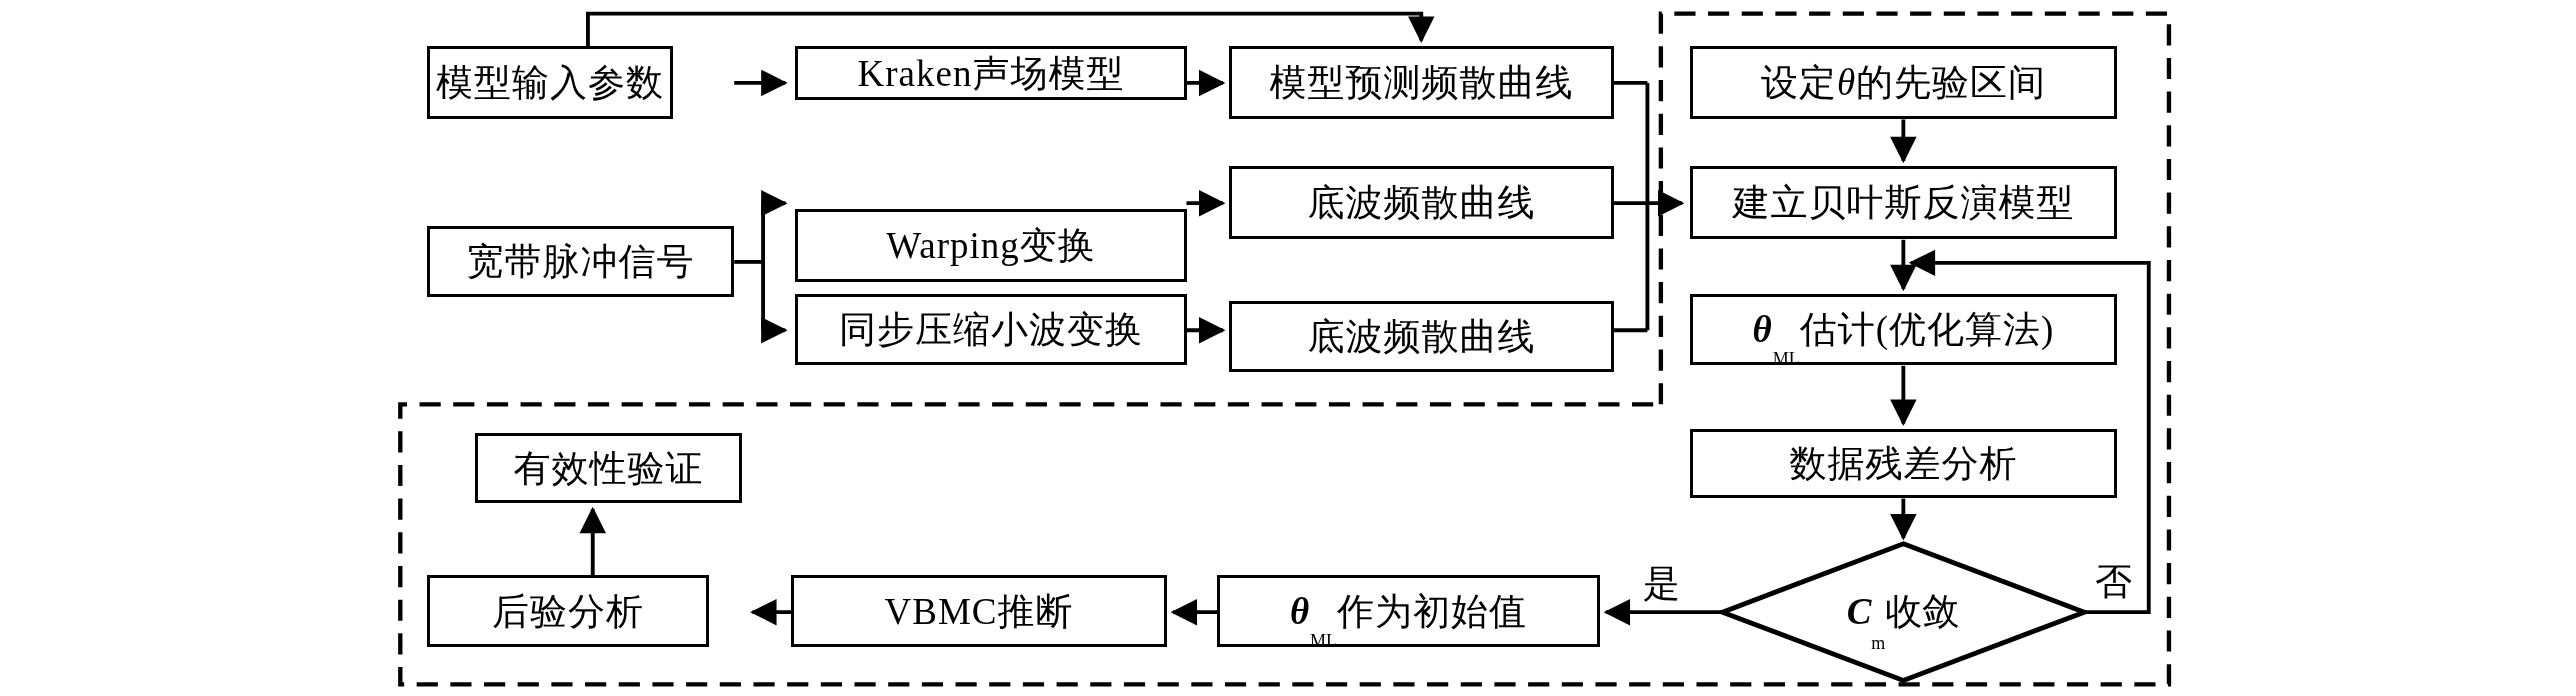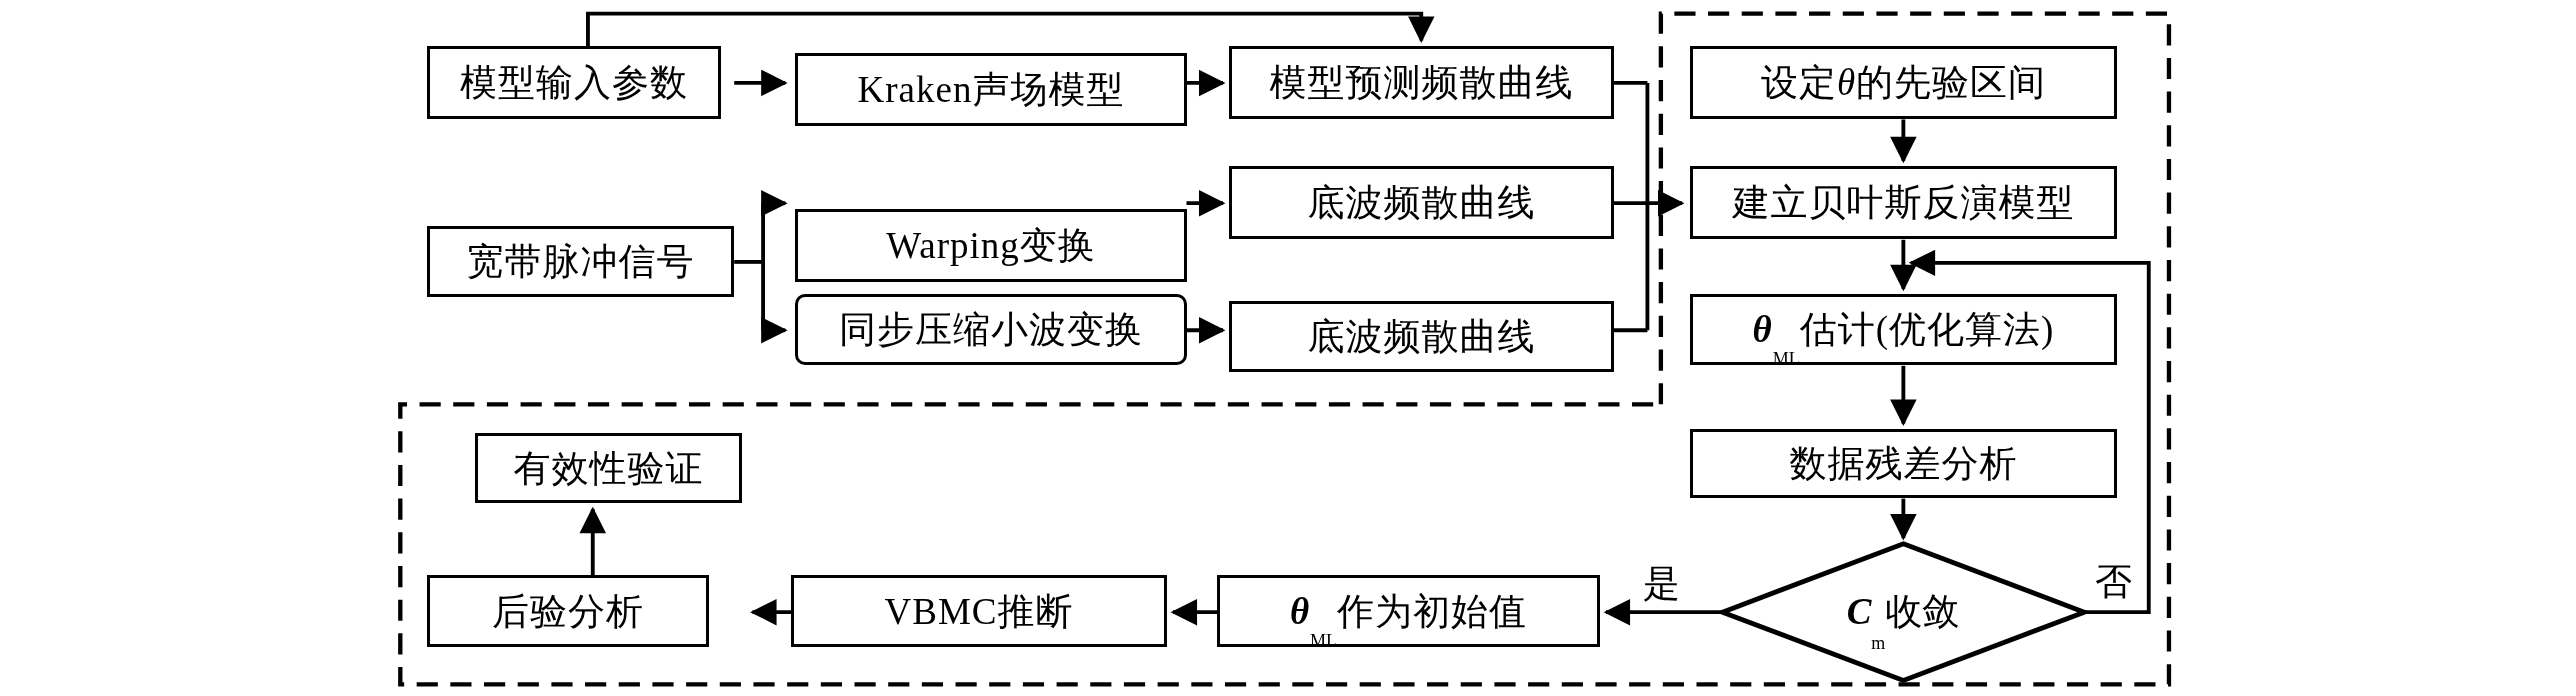--- a/index.html
+++ b/index.html
@@ -75,41 +75,41 @@
 
       <polygon points="1978,565 2166,636 1978,707 1790,636" fill="#ffffff" stroke="#000000" stroke-width="5"></polygon>
 
       <path d="M1790,636 H1669" marker-end="url(#arr)"></path>
       <path d="M1265,636 H1219" marker-end="url(#arr)"></path>
       <path d="M822,636 H782" marker-end="url(#arr)"></path>
       <path d="M616,598 V529" marker-end="url(#arr)"></path>
     </g>
   </svg>
 
-  <div class="node" style="left:427px;top:46px;width:294px;height:73px;">模型输入参数</div>
+  <div class="node" style="left:427px;top:46px;width:246px;height:73px;">模型输入参数</div>
 
-  <div class="node" style="left:795px;top:46px;width:392px;height:73px;margin-top:7px;">Kraken声场模型</div>
+  <div class="node" style="left:795px;top:46px;width:392px;height:54px;">Kraken声场模型</div>
 
   <div class="node" style="left:1229px;top:46px;width:385px;height:73px;">模型预测频散曲线</div>
 
   <div class="node" style="left:1690px;top:46px;width:427px;height:73px;">
     <span class="seg">设定</span>
     <span class="seg math-var">θ</span>
     <span class="seg">的先验区间</span>
   </div>
 
   <div class="node" style="left:795px;top:166px;width:392px;height:73px;margin-top:43px;">Warping变换</div>
 
   <div class="node" style="left:1229px;top:166px;width:385px;height:73px;">底波频散曲线</div>
 
   <div class="node" style="left:1690px;top:166px;width:427px;height:73px;">建立贝叶斯反演模型</div>
 
   <div class="node" style="left:427px;top:226px;width:307px;height:71px;">宽带脉冲信号</div>
 
-  <div class="node" style="left:795px;top:294px;width:392px;height:71px;border-radius:10px;">同步压缩小波变换</div>
+  <div class="node" style="left:795px;top:294px;width:392px;height:71px;">同步压缩小波变换</div>
 
   <div class="node" style="left:1229px;top:294px;width:385px;height:71px;margin-top:7px;">底波频散曲线</div>
 
   <div class="node" style="left:1690px;top:294px;width:427px;height:71px;">
     <span class="seg math-bold">θ</span>
     <span class="seg sub">ML</span>
     <span class="seg">估计(优化算法)</span>
   </div>
 
   <div class="node" style="left:1690px;top:429px;width:427px;height:69px;">数据残差分析</div>

